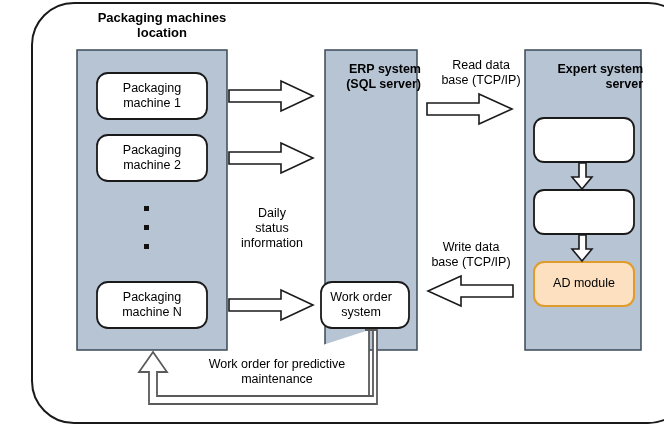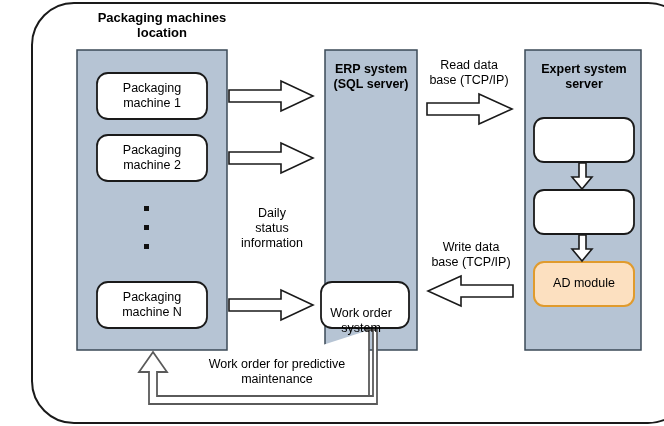--- a/index.html
+++ b/index.html
@@ -31,20 +31,21 @@
     color: #000000;
     line-height: 1.18;
     white-space: pre-line;
   }
   .box-label {
     font-size: 12.5px;
   }
   .col-title {
     font-size: 12.5px;
     font-weight: bold;
+    text-align: right;
   }
   .frame-title {
     font-size: 13px;
     font-weight: bold;
   }
   .edge-label {
     font-size: 12.5px;
   }
 </style>
 </head>
@@ -114,32 +115,32 @@
 
   <div class="lbl box-label" style="left:68px; top:81px; width:110px;">Packaging
 machine 1</div>
 
   <div class="lbl box-label" style="left:68px; top:143px; width:110px;">Packaging
 machine 2</div>
 
   <div class="lbl box-label" style="left:68px; top:290px; width:110px;">Packaging
 machine N</div>
 
-  <div class="lbl box-label" style="left:292px; top:306px; width:80px;">Work order
+  <div class="lbl box-label" style="left:292px; top:290px; width:80px;">Work order
 system</div>
 
 
 
   <div class="lbl box-label" style="left:503px; top:276px; width:104px;">AD module</div>
 
   <div class="lbl edge-label" style="left:198px; top:206px; width:90px;">Daily
 status
 information</div>
 
-  <div class="lbl edge-label" style="left:390px; top:58px; width:100px;">Read data
+  <div class="lbl edge-label" style="left:402px; top:58px; width:100px;">Read data
 base (TCP/IP)</div>
 
   <div class="lbl edge-label" style="left:390px; top:240px; width:104px;">Write data
 base (TCP/IP)</div>
 
   <div class="lbl edge-label" style="left:150px; top:357px; width:196px;">Work order for predictive
 maintenance</div>
 
 </div>
 

